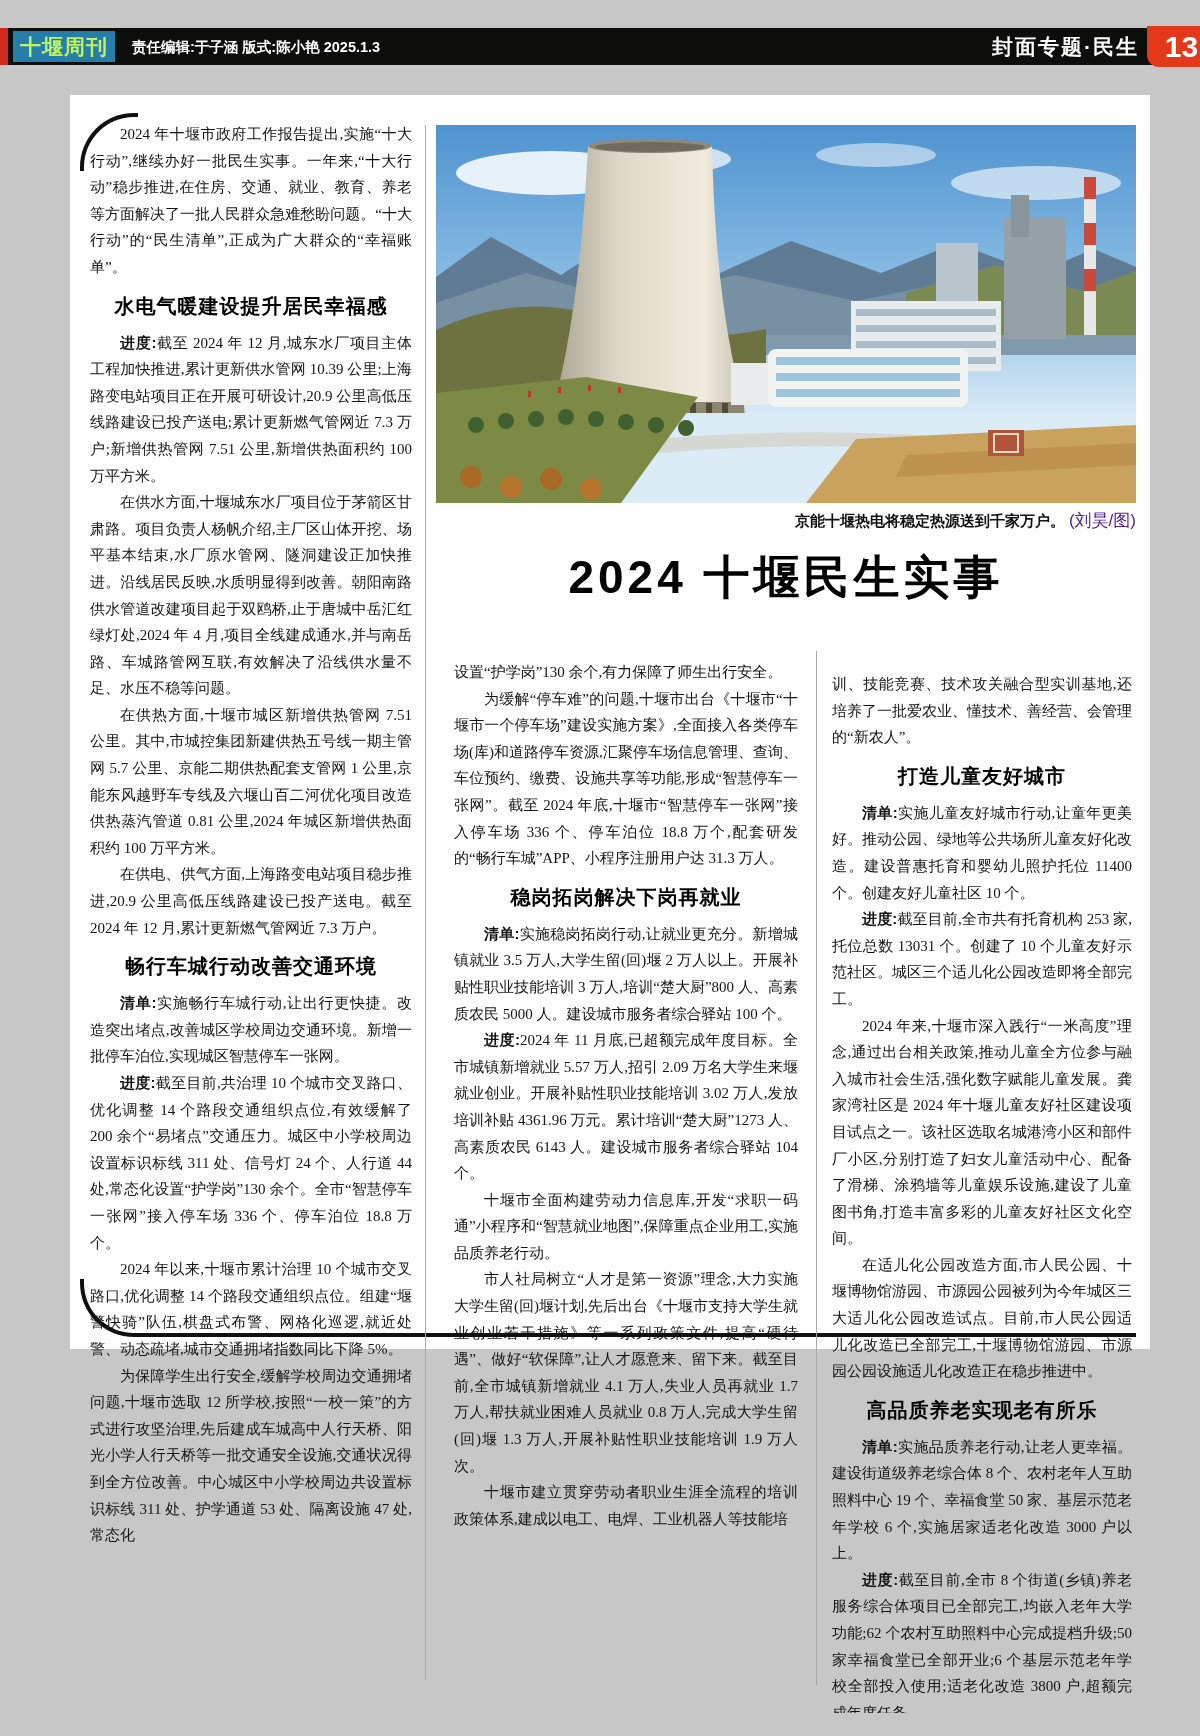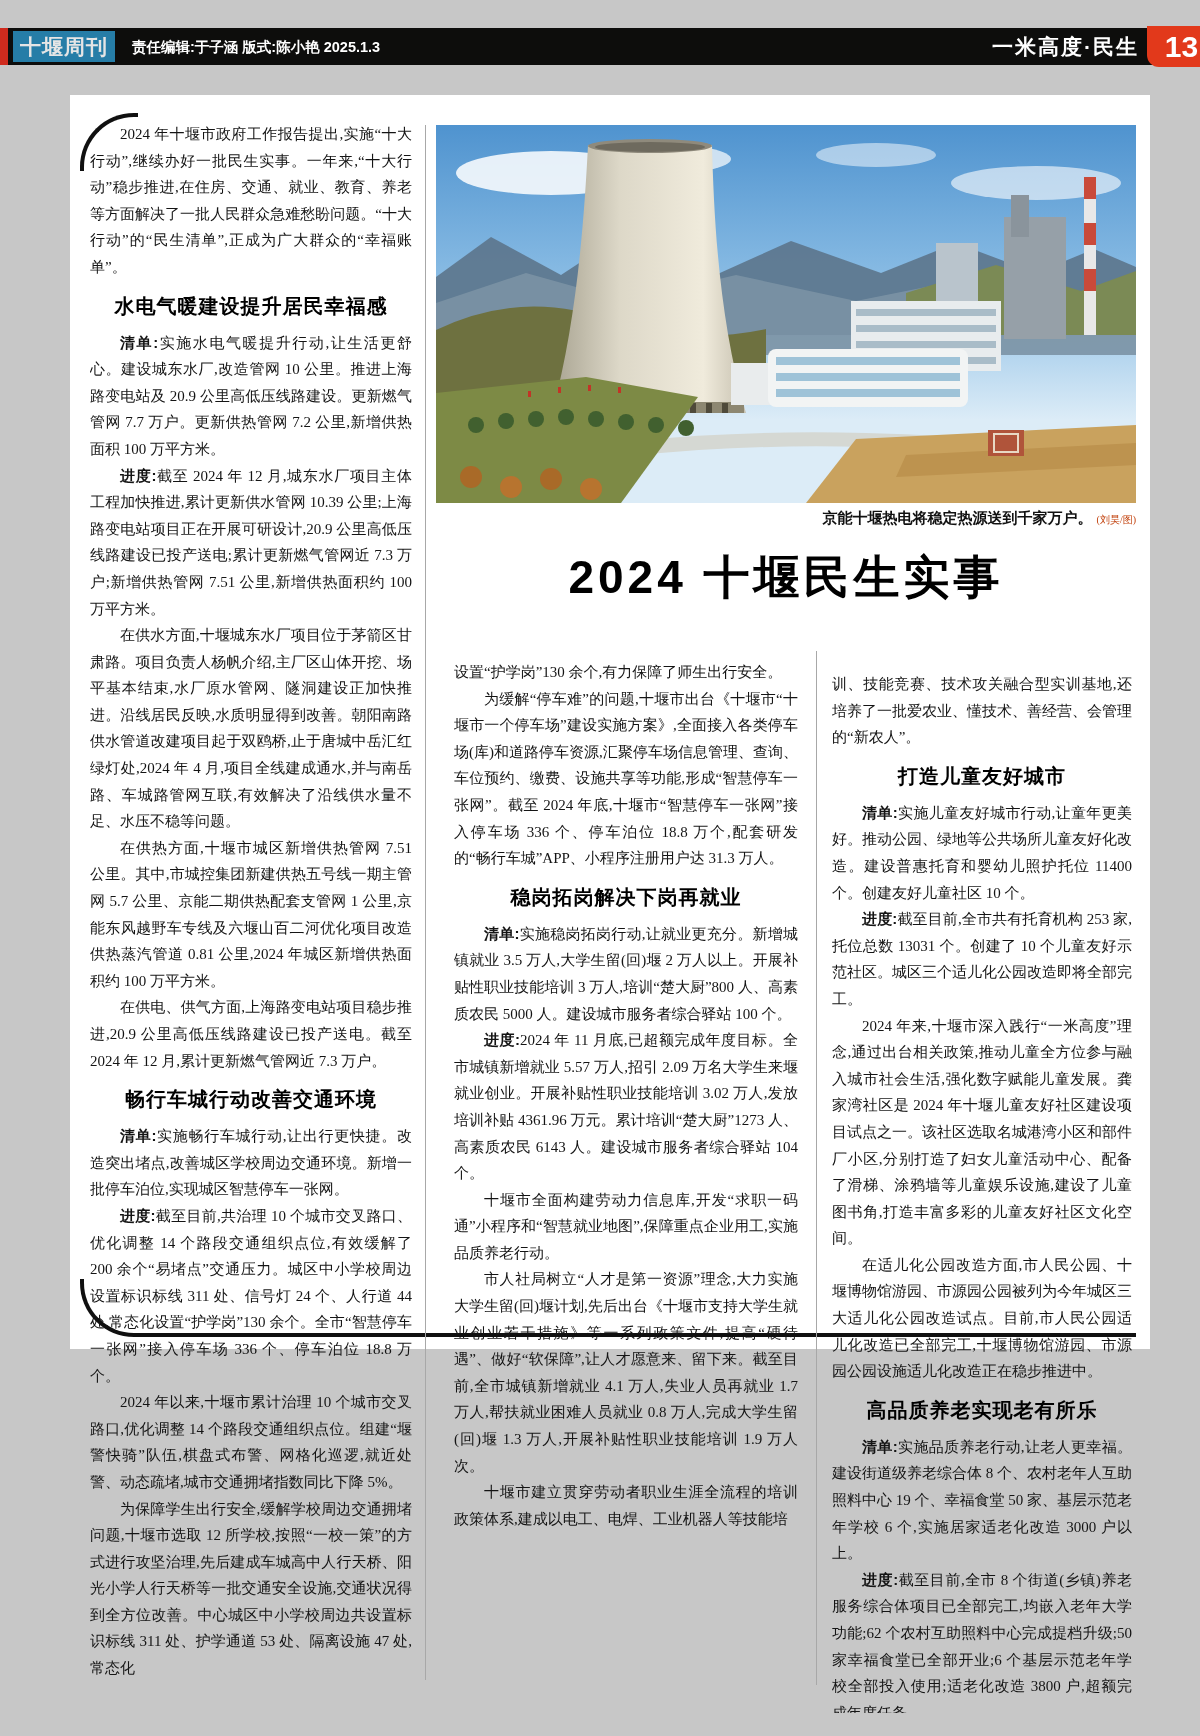--- a/index.html
+++ b/index.html
@@ -6,21 +6,21 @@
   body{
     width:1200px;height:1736px;position:relative;overflow:hidden;
     background:#c7c7c7;
     font-family:"Liberation Serif","DejaVu Serif",serif;
   }
   
   .top-bar{position:absolute;left:0;top:28px;width:1193px;height:37px;background:#0d0d0c;}
   .red-strip{position:absolute;left:0;top:0;width:8px;height:37px;background:#cf2b1e;}
   .brand-box{
     position:absolute;left:13px;top:3px;width:102px;height:31px;background:#267da7;
-    color:#e5e5e5;display:flex;align-items:center;justify-content:center;
+    color:#bef264;display:flex;align-items:center;justify-content:center;
     font-family:"Liberation Sans","DejaVu Sans",sans-serif;font-weight:bold;font-size:21px;letter-spacing:1px;
   }
   .editor-line{
     position:absolute;left:132px;top:50%;transform:translateY(-50%);
     color:#fff;font-family:"Liberation Sans","DejaVu Sans",sans-serif;font-weight:bold;font-size:14.5px;
   }
   .section-label{
     position:absolute;right:54px;top:50%;transform:translateY(-50%);
     color:#fff;font-family:"Liberation Sans","DejaVu Sans",sans-serif;font-weight:bold;font-size:21px;letter-spacing:2px;
   }
@@ -58,50 +58,49 @@
     margin:12px 0 10px;text-align:center;
     font-family:"Liberation Sans","DejaVu Sans",sans-serif;font-weight:bold;
     font-size:20px;color:#000;letter-spacing:1px;
   }
   
   .photo{position:absolute;left:366px;top:30px;width:700px;height:378px;overflow:hidden;background:#9cc3e4;}
   .caption{
     position:absolute;left:366px;top:414px;width:700px;text-align:right;
     font-family:"Liberation Sans","DejaVu Sans",sans-serif;font-size:15px;color:#111;
   }
-  .caption .credit{font-family:Liberation Serif, serif;font-weight:normal;font-size:10px;color:#c2410c;margin-left:4px;}
+  .caption .credit{font-family:Liberation Sans, sans-serif;font-weight:normal;font-size:17px;color:#4c1d95;margin-left:4px;}
   .headline{
     position:absolute;left:366px;top:452px;width:700px;margin:0;text-align:center;
     font-family:"Liberation Sans","DejaVu Sans",sans-serif;font-weight:bold;
     font-size:46px;color:#000;letter-spacing:4px;
   }
 </style>
 </head>
 <body>
 
 <div class="top-bar">
   <div class="red-strip"></div>
   <div class="brand-box">
     <span>十堰周刊</span>
   </div>
   <div class="editor-line">责任编辑:于子涵  版式:陈小艳  2025.1.3</div>
-  <div class="section-label">一米高度·民生</div>
+  <div class="section-label">封面专题·民生</div>
 </div>
 <div class="page-number">13</div>
 
 <div class="panel">
   <div class="corner-tl"></div>
   <div class="corner-bl"></div>
   <div class="rule rule-1"></div>
   <div class="rule rule-2"></div>
 
   <div class="col col-left">
       <p class="para">2024 年十堰市政府工作报告提出,实施“十大行动”,继续办好一批民生实事。一年来,“十大行动”稳步推进,在住房、交通、就业、教育、养老等方面解决了一批人民群众急难愁盼问题。“十大行动”的“民生清单”,正成为广大群众的“幸福账单”。</p>
       <h3 class="sec-head">水电气暖建设提升居民幸福感</h3>
-      <p class="para"><strong>清单:</strong>实施水电气暖提升行动,让生活更舒心。建设城东水厂,改造管网 10 公里。推进上海路变电站及 20.9 公里高低压线路建设。更新燃气管网 7.7 万户。更新供热管网 7.2 公里,新增供热面积 100 万平方米。</p>
       <p class="para"><strong>进度:</strong>截至 2024 年 12 月,城东水厂项目主体工程加快推进,累计更新供水管网 10.39 公里;上海路变电站项目正在开展可研设计,20.9 公里高低压线路建设已投产送电;累计更新燃气管网近 7.3 万户;新增供热管网 7.51 公里,新增供热面积约 100 万平方米。</p>
       <p class="para">在供水方面,十堰城东水厂项目位于茅箭区甘肃路。项目负责人杨帆介绍,主厂区山体开挖、场平基本结束,水厂原水管网、隧洞建设正加快推进。沿线居民反映,水质明显得到改善。朝阳南路供水管道改建项目起于双鸥桥,止于唐城中岳汇红绿灯处,2024 年 4 月,项目全线建成通水,并与南岳路、车城路管网互联,有效解决了沿线供水量不足、水压不稳等问题。</p>
       <p class="para">在供热方面,十堰市城区新增供热管网 7.51 公里。其中,市城控集团新建供热五号线一期主管网 5.7 公里、京能二期供热配套支管网 1 公里,京能东风越野车专线及六堰山百二河优化项目改造供热蒸汽管道 0.81 公里,2024 年城区新增供热面积约 100 万平方米。</p>
       <p class="para">在供电、供气方面,上海路变电站项目稳步推进,20.9 公里高低压线路建设已投产送电。截至 2024 年 12 月,累计更新燃气管网近 7.3 万户。</p>
       <h3 class="sec-head">畅行车城行动改善交通环境</h3>
       <p class="para"><strong>清单:</strong>实施畅行车城行动,让出行更快捷。改造突出堵点,改善城区学校周边交通环境。新增一批停车泊位,实现城区智慧停车一张网。</p>
       <p class="para"><strong>进度:</strong>截至目前,共治理 10 个城市交叉路口、优化调整 14 个路段交通组织点位,有效缓解了 200 余个“易堵点”交通压力。城区中小学校周边设置标识标线 311 处、信号灯 24 个、人行道 44 处,常态化设置“护学岗”130 余个。全市“智慧停车一张网”接入停车场 336 个、停车泊位 18.8 万个。</p>
       <p class="para">2024 年以来,十堰市累计治理 10 个城市交叉路口,优化调整 14 个路段交通组织点位。组建“堰警快骑”队伍,棋盘式布警、网格化巡逻,就近处警、动态疏堵,城市交通拥堵指数同比下降 5%。</p>
       <p class="para">为保障学生出行安全,缓解学校周边交通拥堵问题,十堰市选取 12 所学校,按照“一校一策”的方式进行攻坚治理,先后建成车城高中人行天桥、阳光小学人行天桥等一批交通安全设施,交通状况得到全方位改善。中心城区中小学校周边共设置标识标线 311 处、护学通道 53 处、隔离设施 47 处,常态化</p>
     </div>

